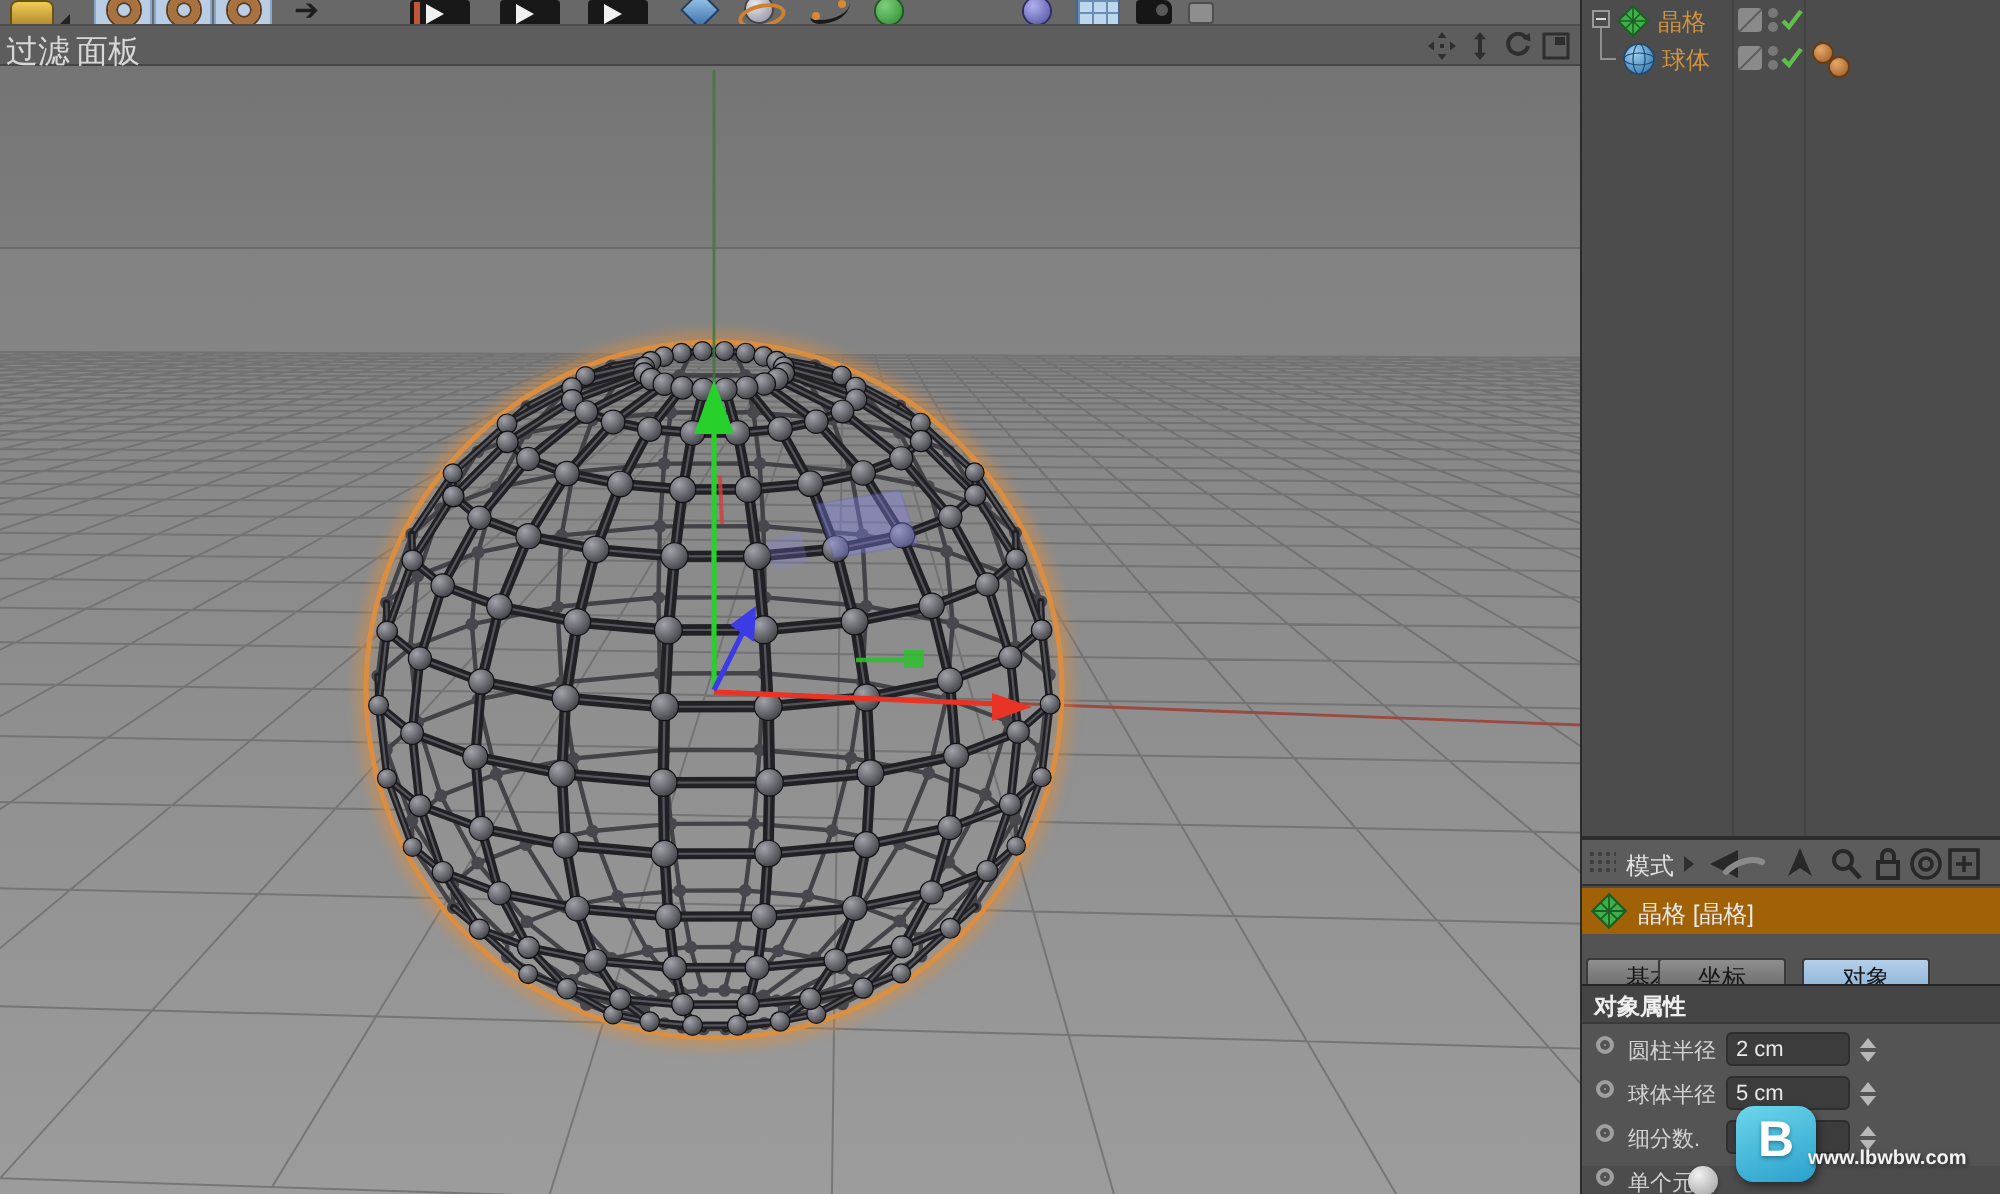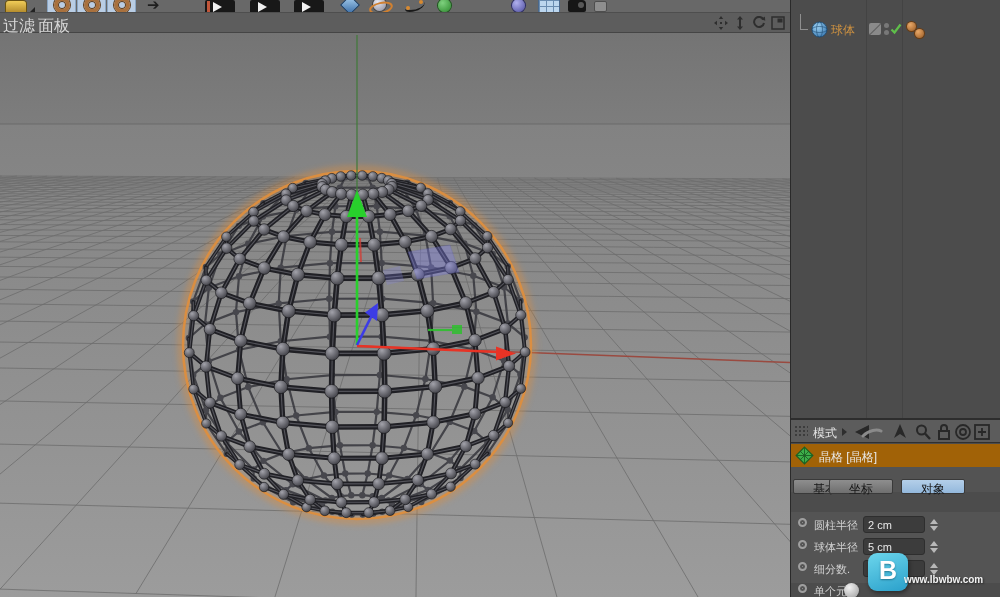--- a/index.html
+++ b/index.html
@@ -1266,20 +1266,34 @@
         </g>
       </svg>
   </div>
 
   <div class="rpanel">
 
     <div class="om-area">
       <div class="om-coldiv" style="left:75px"></div>
       <div class="om-coldiv" style="left:111px"></div>
 
+      <div class="om-row" style="top:1px">
+        <span class="om-exp"></span>
+        <svg style="position:absolute;left:17px;top:1px" width="17" height="17" viewBox="0 0 17 17">
+          <polygon points="8.5,1 16,8.5 8.5,16 1,8.5" fill="#3db04a" stroke="#1c5f24" stroke-width="1"></polygon>
+          <path d="M8.5 1V16M1 8.5H16M4.5 4.5L12.5 12.5M12.5 4.5L4.5 12.5" stroke="#1c5f24" stroke-width="0.8" fill="none"></path>
+        </svg>
+        <span class="om-label" style="left:38px">晶格</span>
+        <span class="laysq"></span>
+        <span class="dot2" style="top:3px"></span>
+        <span class="dot2" style="top:10px"></span>
+        <svg style="position:absolute;left:99px;top:3px" width="12" height="12" viewBox="0 0 12 12">
+          <path d="M1.5 6.5L4.5 9.5L10.5 1.5" fill="none" stroke="#5fbf4a" stroke-width="2.2"></path>
+        </svg>
+      </div>
 
       <div class="tree-v"></div>
       <div class="tree-h"></div>
 
       <div class="om-row" style="top:20px">
         <svg style="position:absolute;left:20px;top:1px" width="17" height="17" viewBox="0 0 17 17">
           <defs>
               <radialGradient id="sphIc" cx="0.35" cy="0.3" r="0.9">
                 <stop offset="0" stop-color="#9ed2f2"></stop>
                 <stop offset="1" stop-color="#2e6da8"></stop>
@@ -1351,20 +1365,23 @@
       </svg>
       <span class="objtitle">晶格 [晶格]</span>
     </div>
 
     <div class="tabsrow">
       <span class="tab" style="left:2px">基本</span>
       <span class="tab" style="left:38px">坐标</span>
       <span class="tab active" style="left:74px">对象</span>
     </div>
 
+    <div class="secheader">
+      <span>对象属性</span>
+    </div>
 
     <div class="attr-area">
       <div class="arow" style="top:2px">
         <span class="akey"></span>
         <span class="alabel">圆柱半径</span>
         <input class="afield" value="2 cm" style="">
         <span class="astep"></span>
       </div>
       <div class="arow" style="top:24px">
         <span class="akey"></span>

